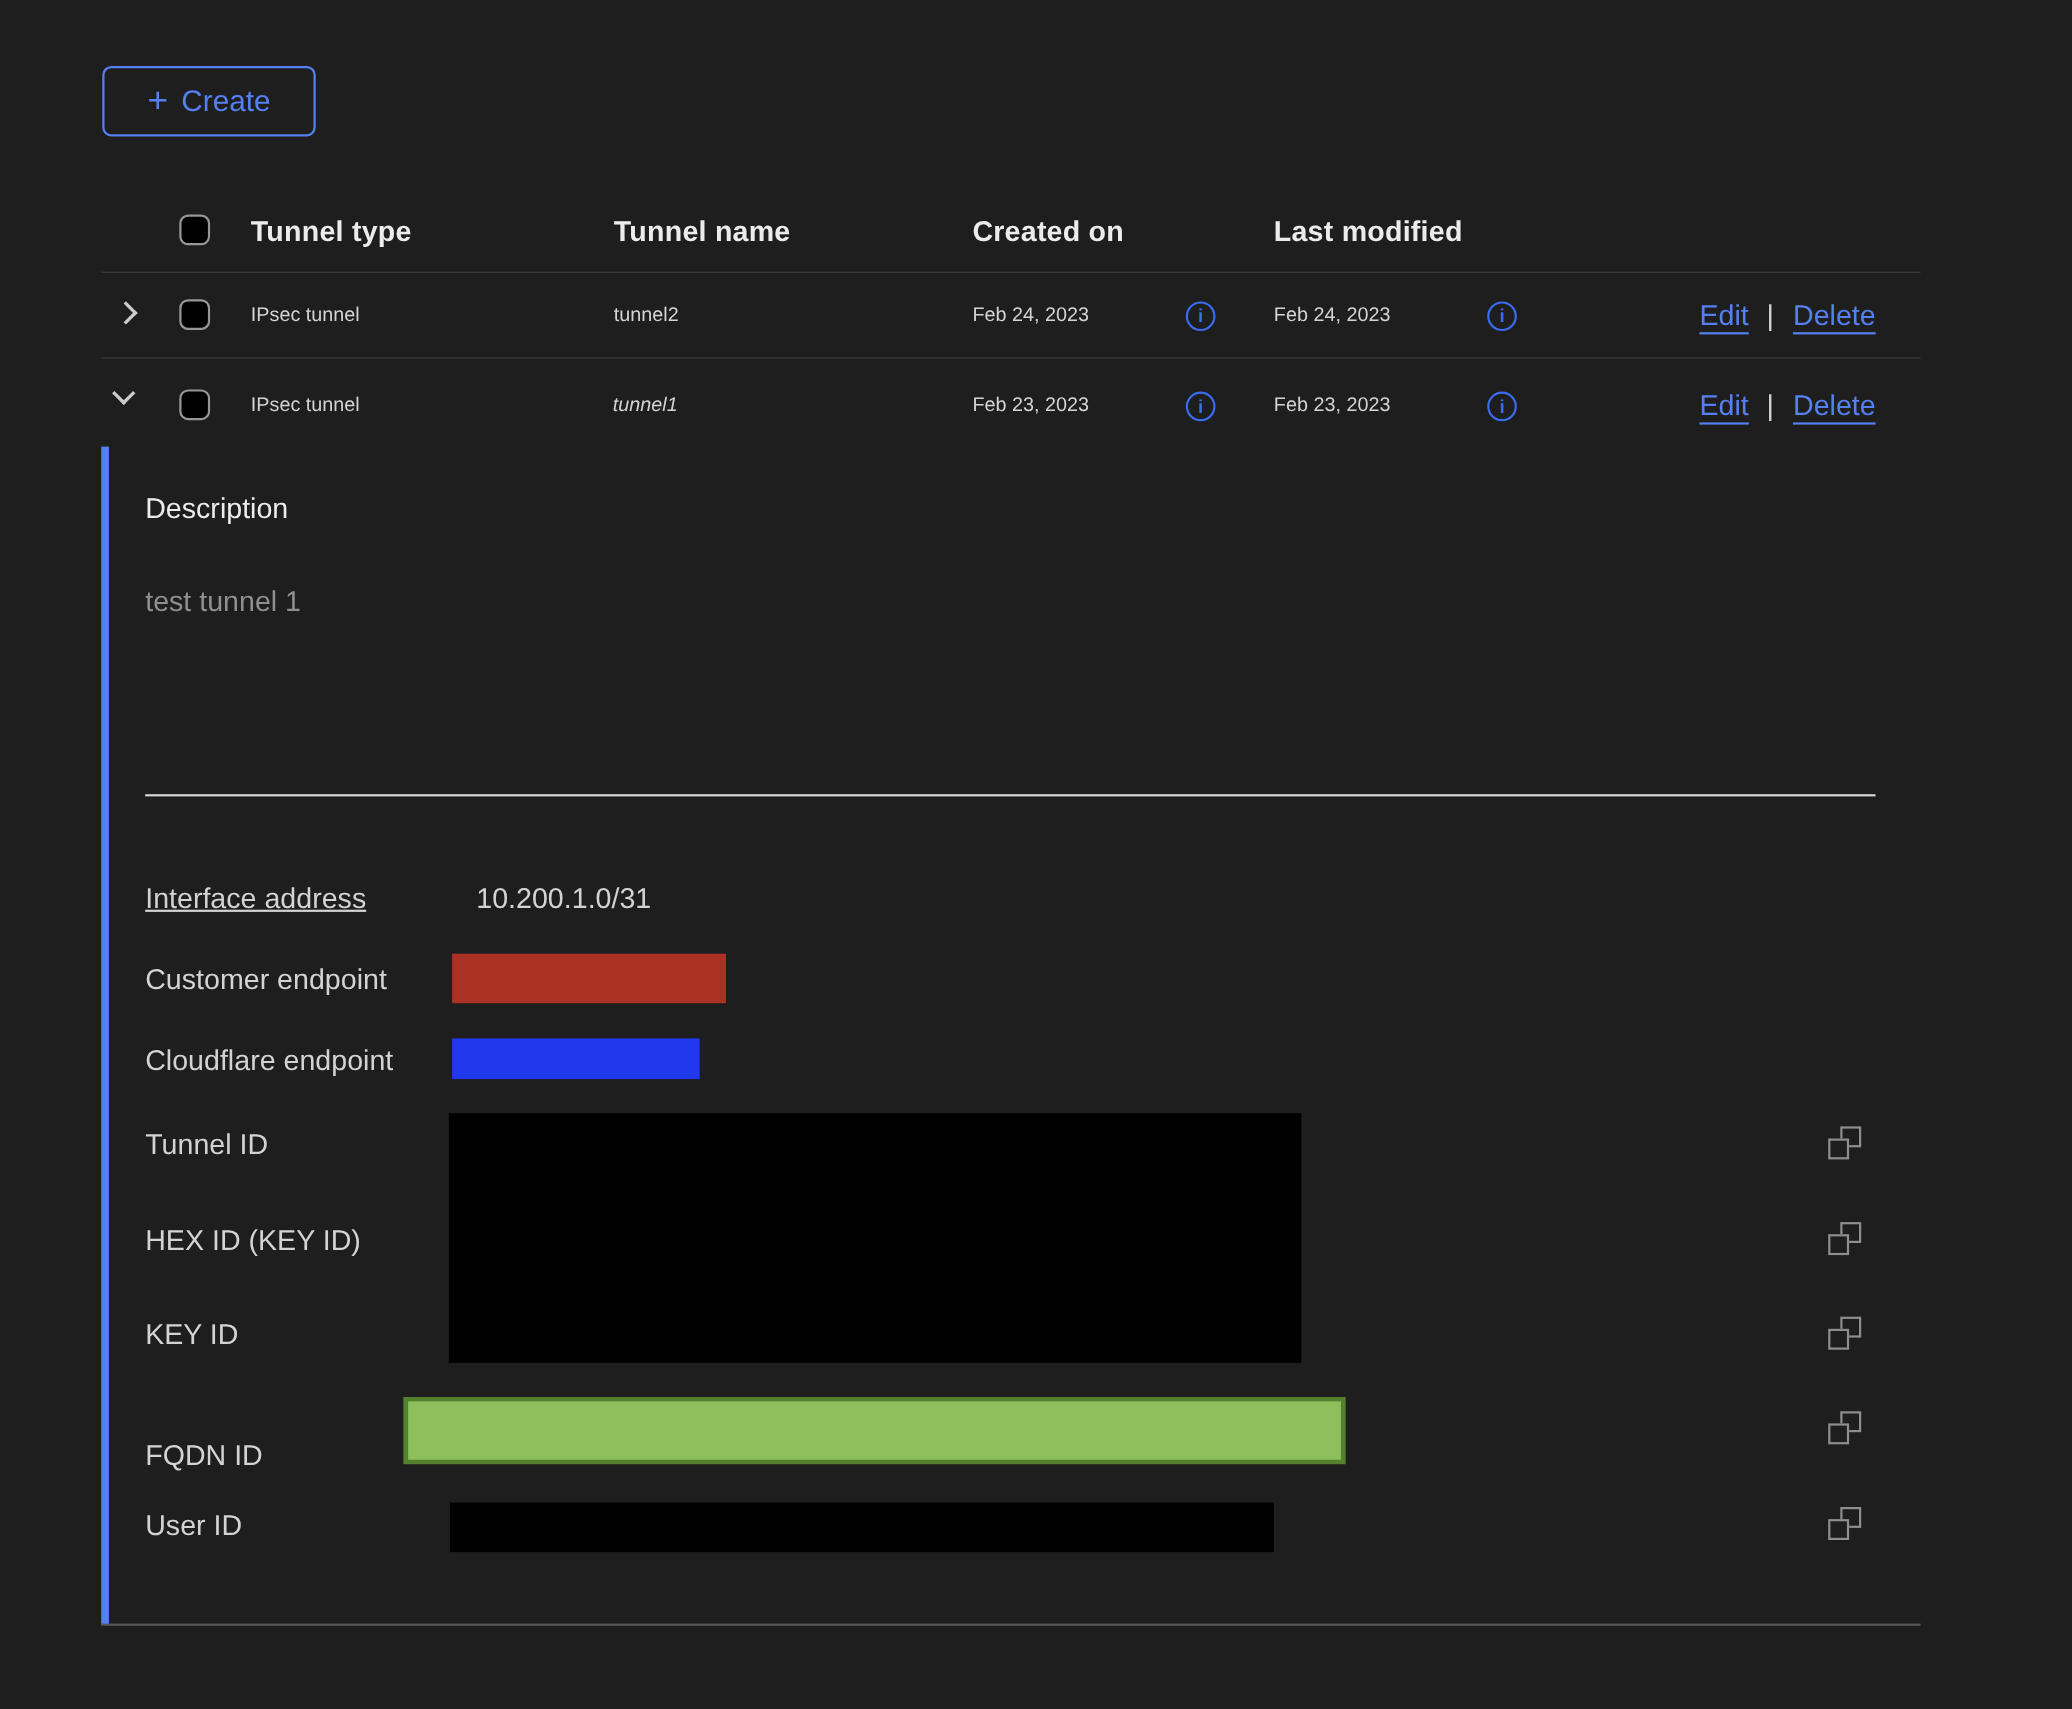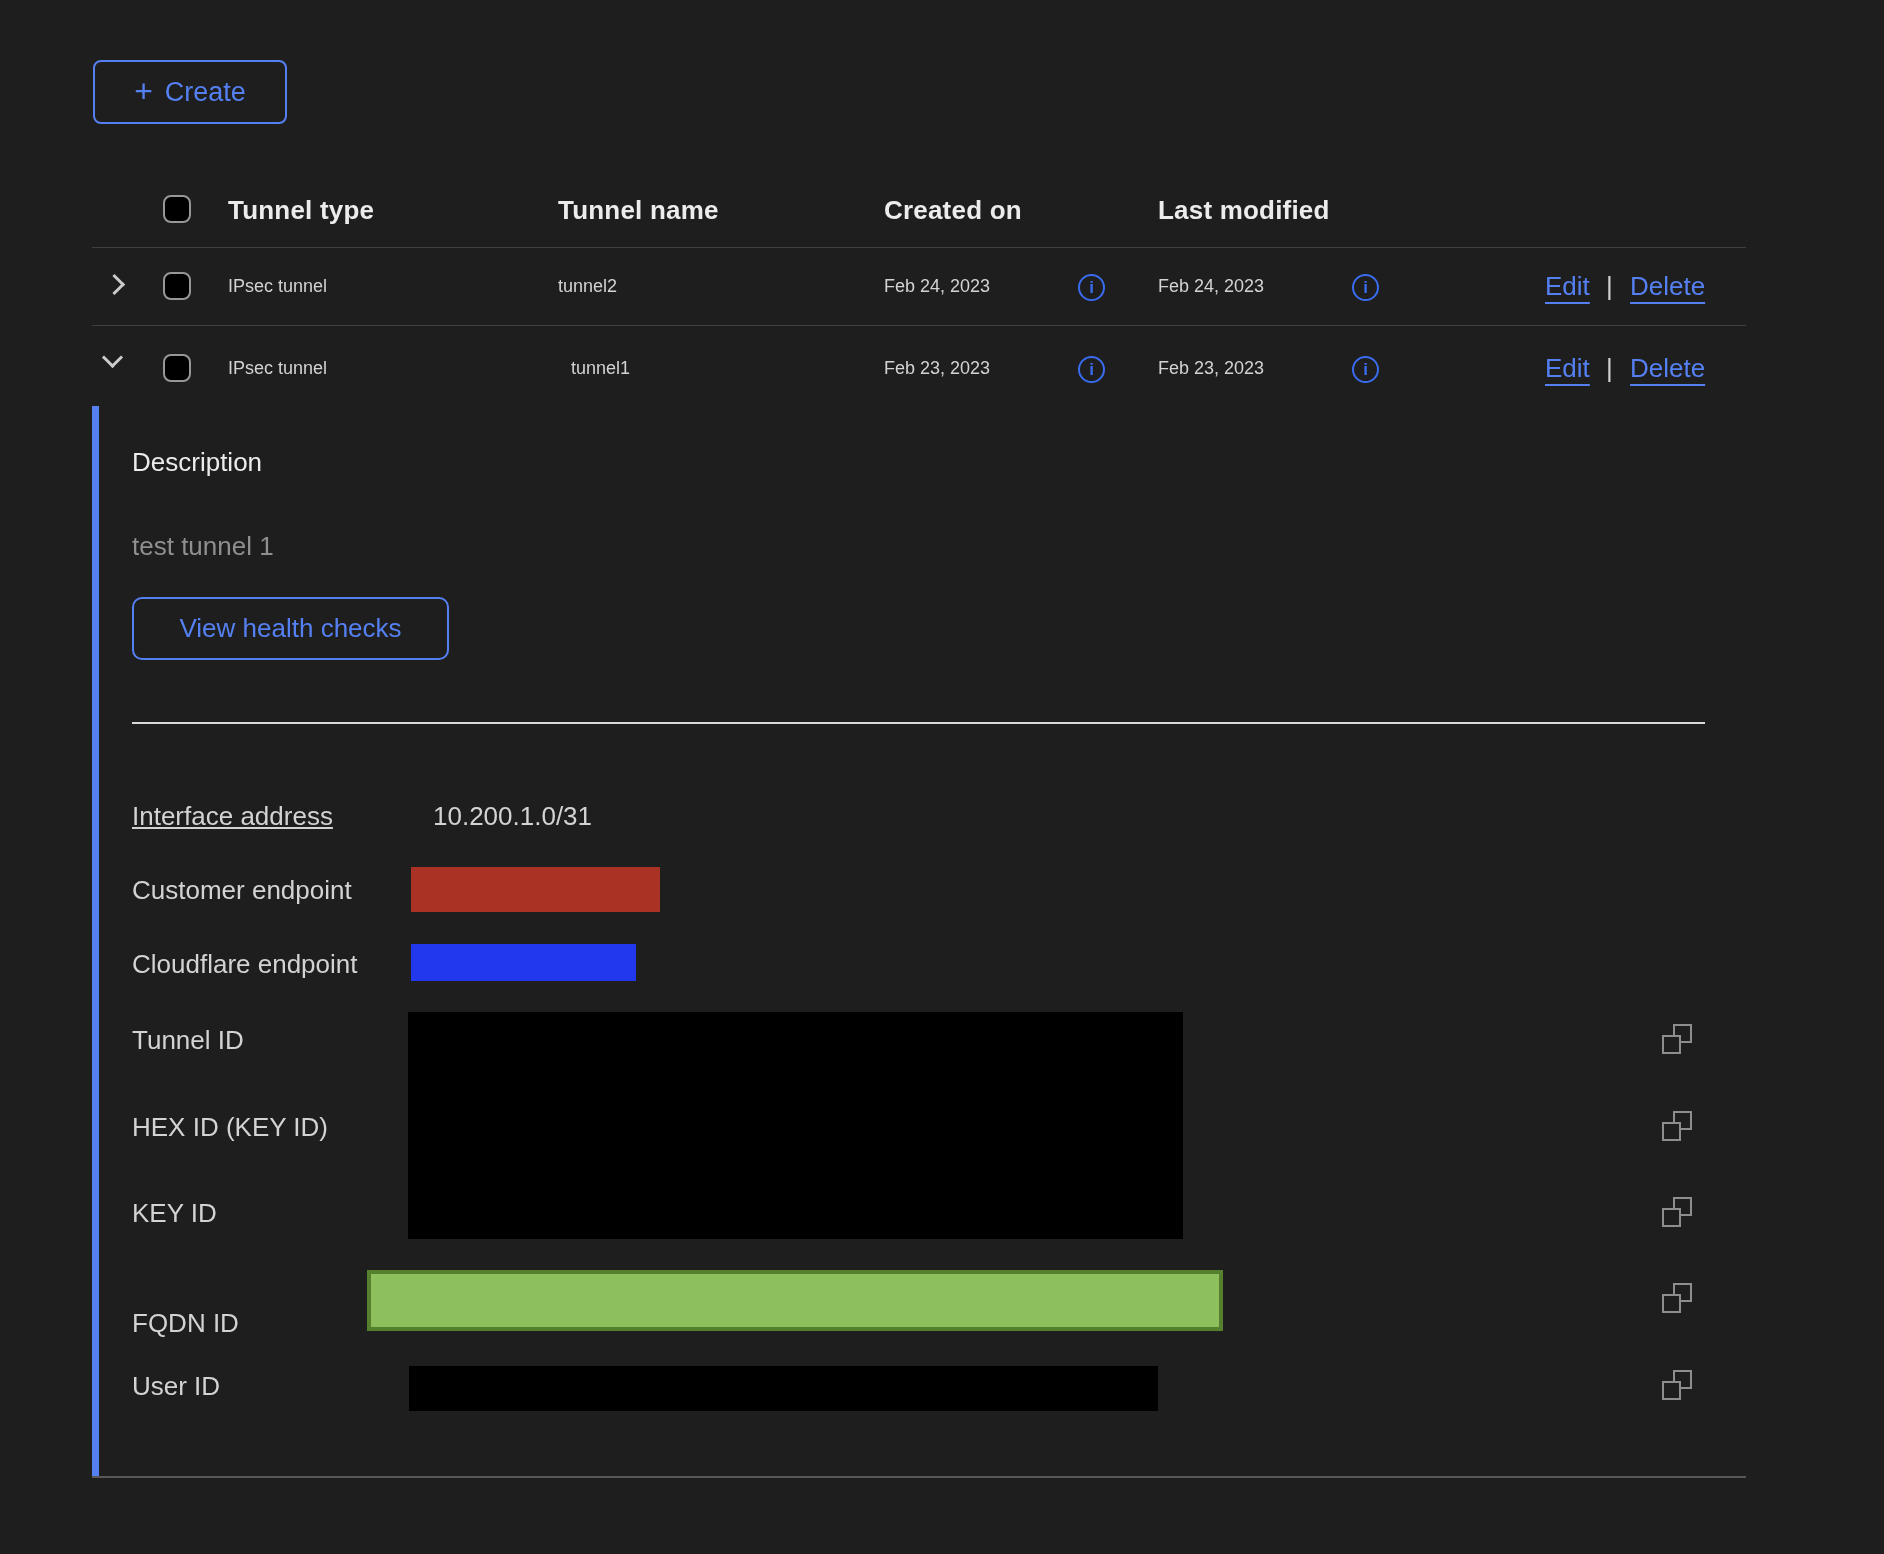--- a/index.html
+++ b/index.html
@@ -105,37 +105,34 @@
   <span class="td" style="left:1158px; top:272px;">Feb 24, 2023</span>
   <span class="info-icon" style="left:1352px; top:274px;">i</span>
   <span class="link" style="left:1545px; top:272px;">Edit</span>
   <span class="pipe" style="left:1606px; top:272px;">|</span>
   <span class="link" style="left:1630px; top:272px;">Delete</span>
   <div class="divider" style="left:92px; top:325px; width:1654px;"></div>
 
   <span class="chev chev-down" style="left:105px; top:350px;"></span>
   <span class="checkbox" style="left:163px; top:354px;"></span>
   <span class="td" style="left:228px; top:354px;">IPsec tunnel</span>
-  <span class="td" style="left:571px; top:354px;">tunnel1</span>
+  <span class="td" style="left:557px; top:354px;font-style:italic;">tunnel1</span>
   <span class="td" style="left:884px; top:354px;">Feb 23, 2023</span>
   <span class="info-icon" style="left:1078px; top:356px;">i</span>
   <span class="td" style="left:1158px; top:354px;">Feb 23, 2023</span>
   <span class="info-icon" style="left:1352px; top:356px;">i</span>
   <span class="link" style="left:1545px; top:354px;">Edit</span>
   <span class="pipe" style="left:1606px; top:354px;">|</span>
   <span class="link" style="left:1630px; top:354px;">Delete</span>
 
   <div class="blue-bar"></div>
 
   <span class="label label-bright" style="left:132px; top:447px;">Description</span>
   <span class="label label-dim" style="left:132px; top:531px;">test tunnel 1</span>
 
-  <button class="health-btn">
-    <span>View health checks</span>
-  </button>
 
   <div class="divider" style="left:132px; top:722px; width:1573px; height:2px; background:var(--divider_light);"></div>
 
   <span class="label" style="left:132px; top:801px;text-decoration:underline;">Interface address</span>
   <span class="label" style="left:433px; top:801px;">10.200.1.0/31</span>
 
   <span class="label" style="left:132px; top:875px;">Customer endpoint</span>
   <div class="redaction" style="left:411px; top:867px; width:249px; height:45px; background:var(--red_block);"></div>
 
   <span class="label" style="left:132px; top:949px;">Cloudflare endpoint</span>

